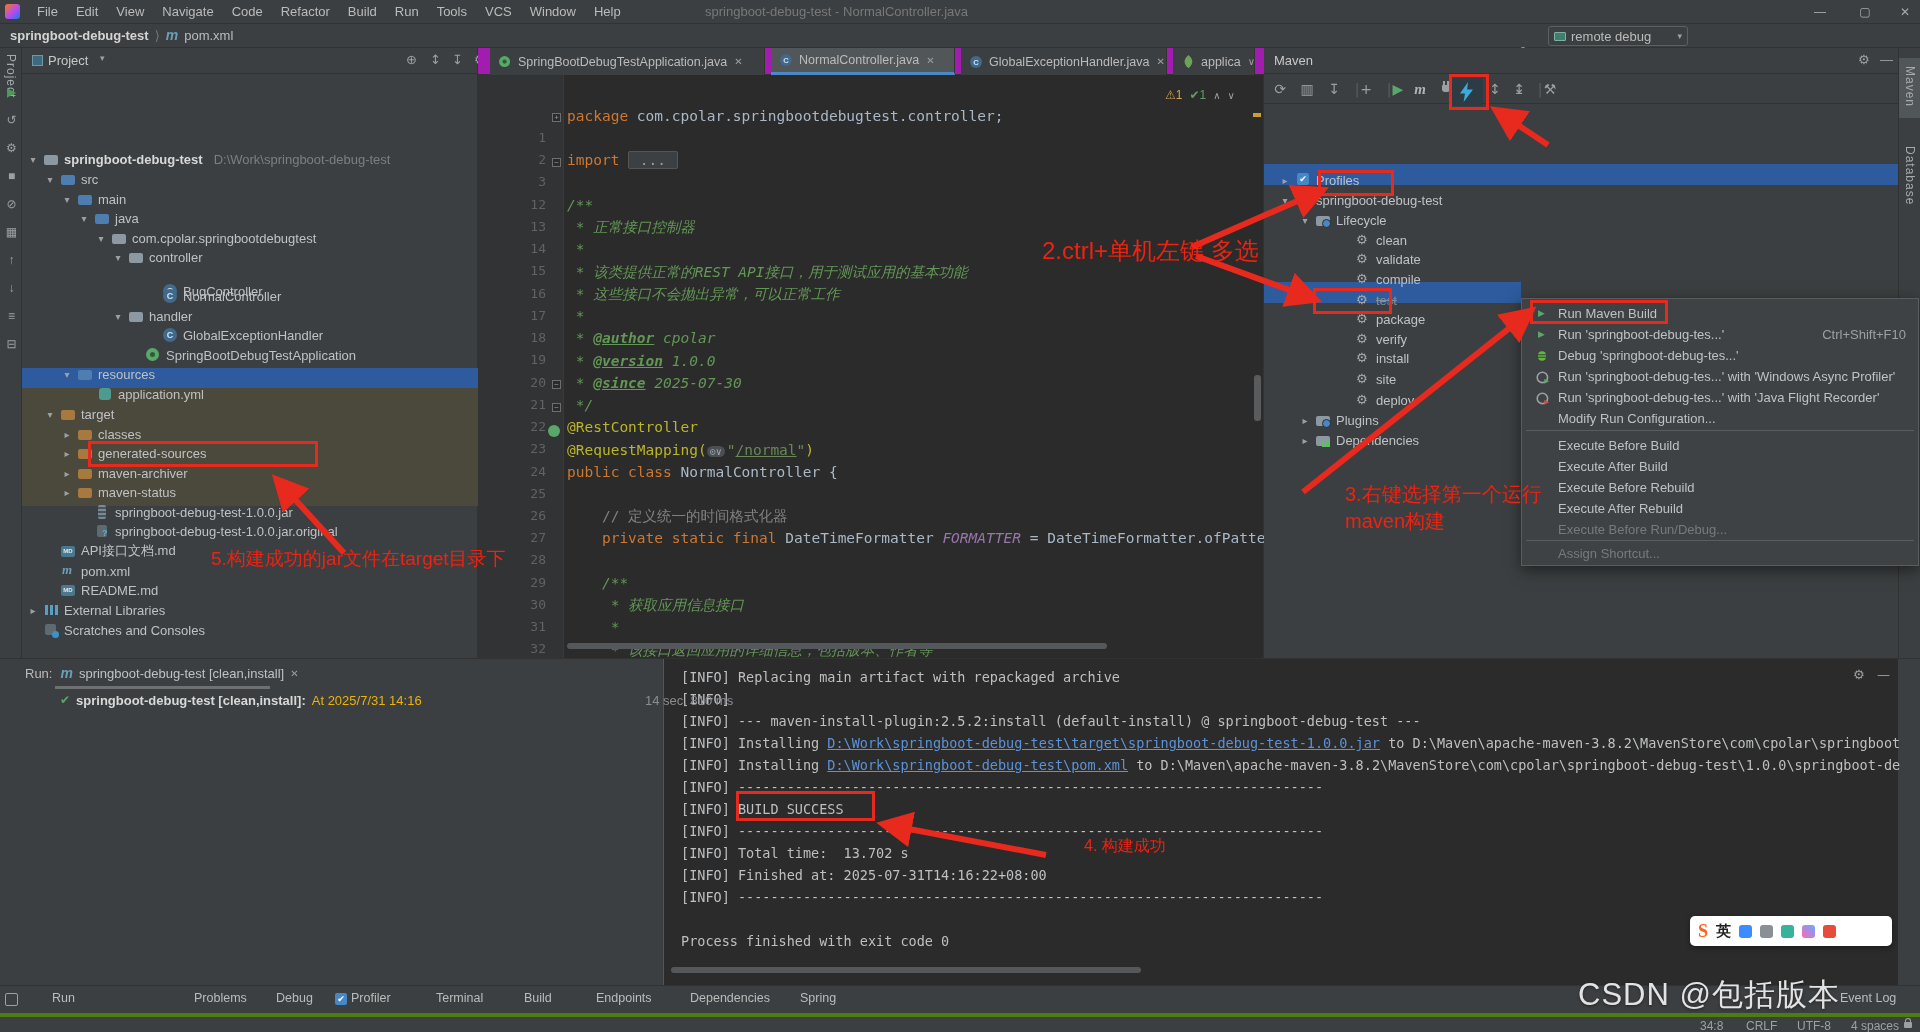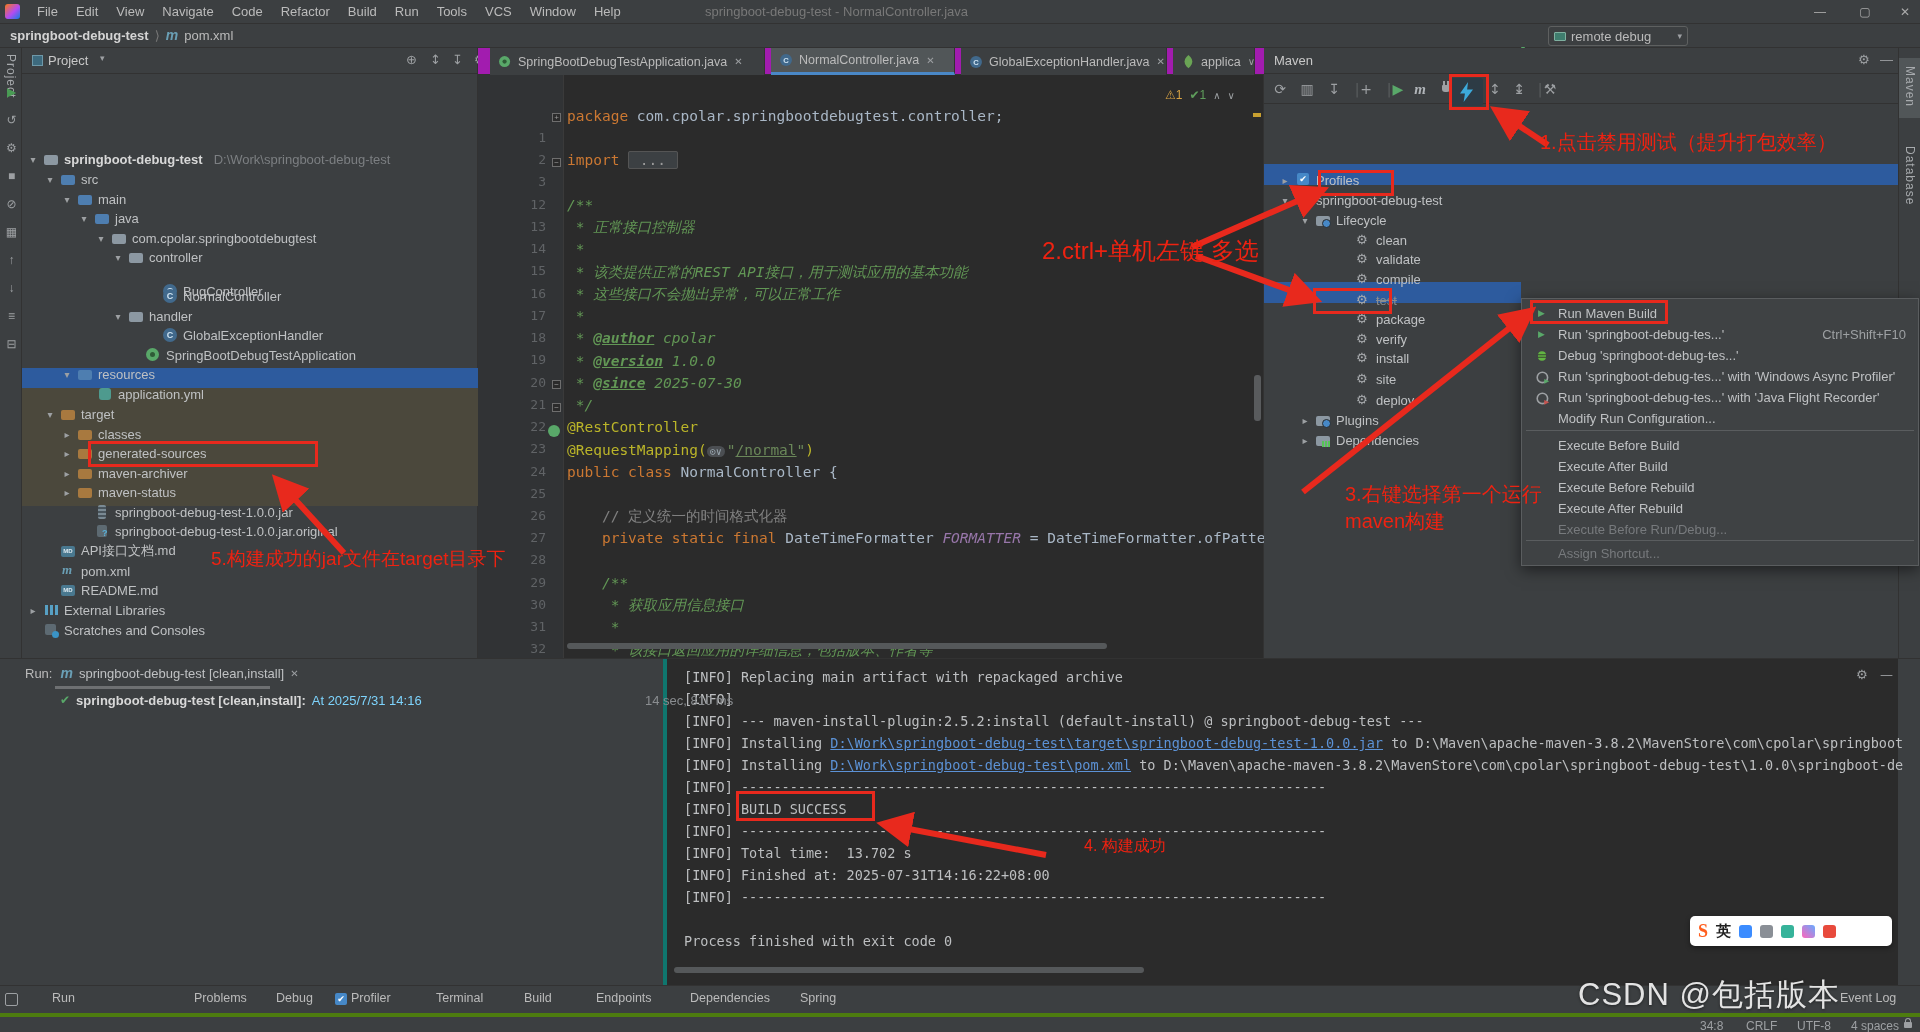--- a/index.html
+++ b/index.html
@@ -124,34 +124,34 @@
   .mrow .tlabel.dim{color:#8a8d90;text-decoration:line-through}
   
   #ctxmenu{position:absolute;left:1521px;top:298px;width:398px;height:268px;background:#3f4244;border:1px solid #5a5d5f;box-shadow:0 4px 14px rgba(0,0,0,.5);z-index:20}
   .mitem{position:absolute;left:0;width:396px;height:21px;display:flex;align-items:center;gap:8px;padding:0 12px}
   .mitem .mlabel{color:#bfc1c3}
   .mitem.dis .mlabel{color:#777a7d}
   .mitem .mshort{position:absolute;right:12px;color:#9da0a3}
   .msep{position:absolute;left:4px;width:388px;height:1px;background:#5a5d5f}
   
   #runwin{position:absolute;left:0;top:658px;width:1920px;height:327px;background:#3c3f41;border-top:1px solid #323232}
-  #console{position:absolute;left:663px;top:0;width:1235px;height:327px;background:#2b2b2b;border-left:4px solid #0f766e}
+  #console{position:absolute;left:663px;top:0;width:1235px;height:327px;background:#2b2b2b;border-left:1px solid #0f766e}
   .cline{position:absolute;left:17px;white-space:pre;font-size:13.5px;line-height:20px}
   .tk-c{color:#bdbfc1}
   .tk-lnk{color:#5c92d6;text-decoration:underline}
   #runhdr{position:absolute;left:25px;top:6px;display:flex;align-items:center;gap:8px}
   #runhdr .rlbl{color:#bbb}
   #runhdr .rtab{display:flex;align-items:center;gap:6px}
   #runhdr .rtabtxt{color:#bfc1c3}
   #runhdr .rx{color:#9da0a3;font-size:10px}
   #runtabline{position:absolute;left:55px;top:27px;width:215px;height:3px;background:#6e7072}
   #runresult{position:absolute;left:60px;top:32px;width:600px;height:18px;display:flex;align-items:center;gap:6px;white-space:nowrap}
   .rcheck{color:#59a869;font-size:12px}
   .rbold{color:#d8d8d8;font-weight:bold}
-  .rgray{color:#7dd3fc}
+  .rgray{color:#eab308}
   .rdur{position:absolute;left:585px;color:#8a8d90}
   #conscroll{position:absolute;left:7px;top:308px;width:470px;height:6px;background:#55585a;border-radius:3px}
   .wgear{position:absolute;color:#9da0a3;font-size:13px;font-family:"DejaVu Sans",sans-serif}
   
   #bottombar{position:absolute;left:0;top:985px;width:1920px;height:28px;background:#3c3f41;border-top:1px solid #323232}
   .bitem{position:absolute;top:5px;display:flex;align-items:center;gap:5px;color:#bbb;font-size:12.5px}
   .bic{width:13px;height:13px;display:inline-block;position:relative}
   #statusbar{position:absolute;left:0;top:1013px;width:1920px;height:19px;background:#3c3f41;border-top:4px solid #4d7c0f}
   .sitem{position:absolute;top:2px;color:#9da0a3;font-size:12px}
   .lockico{position:absolute;left:1904px;top:5px;width:8px;height:6px;background:#9da0a3;border-radius:1px}
@@ -812,21 +812,20 @@
 
   <div id="watermark">CSDN @包括版本</div>
 
   <div class="rbox" style="left:1449px;top:74px;width:40px;height:36px"></div>
   <div class="rbox" style="left:1318px;top:170px;width:76px;height:26px"></div>
   <div class="rbox" style="left:1313px;top:288px;width:79px;height:26px"></div>
   <div class="rbox" style="left:1530px;top:300px;width:138px;height:24px"></div>
   <div class="rbox" style="left:88px;top:441px;width:230px;height:26px"></div>
   <div class="rbox" style="left:736px;top:791px;width:139px;height:30px"></div>
 
-  <div class="rtext" style="left:1540px;top:129px;font-size:20px">1.点击禁用测试（提升打包效率）</div>
   <div class="rtext" style="left:1042px;top:235px;font-size:24px">2.ctrl+单机左键 多选</div>
   <div class="rtext" style="left:1345px;top:481px;font-size:20px">3.右键选择第一个运行</div>
   <div class="rtext" style="left:1345px;top:508px;font-size:20px">maven构建</div>
   <div class="rtext" style="left:1084px;top:836px;font-size:16px">4. 构建成功</div>
   <div class="rtext" style="left:211px;top:546px;font-size:19px">5.构建成功的jar文件在target目录下</div>
 
   <svg id="overlay" viewBox="0 0 1920 1032">
     <defs>
       <marker id="ah" markerWidth="6" markerHeight="6" refX="4" refY="3" orient="auto">
         <path d="M0,0 L6,3 L0,6 Z" fill="#e8291d"></path>

